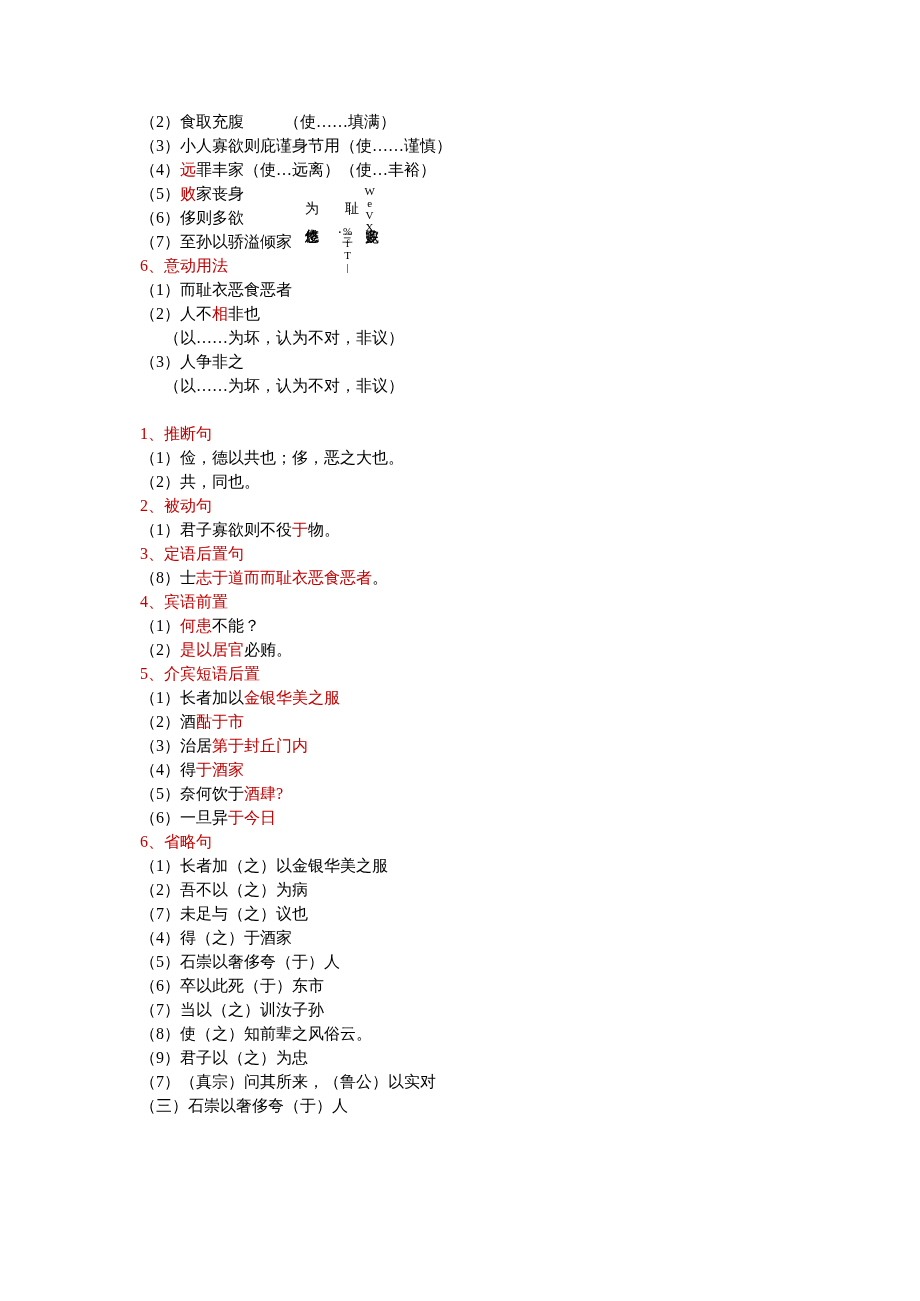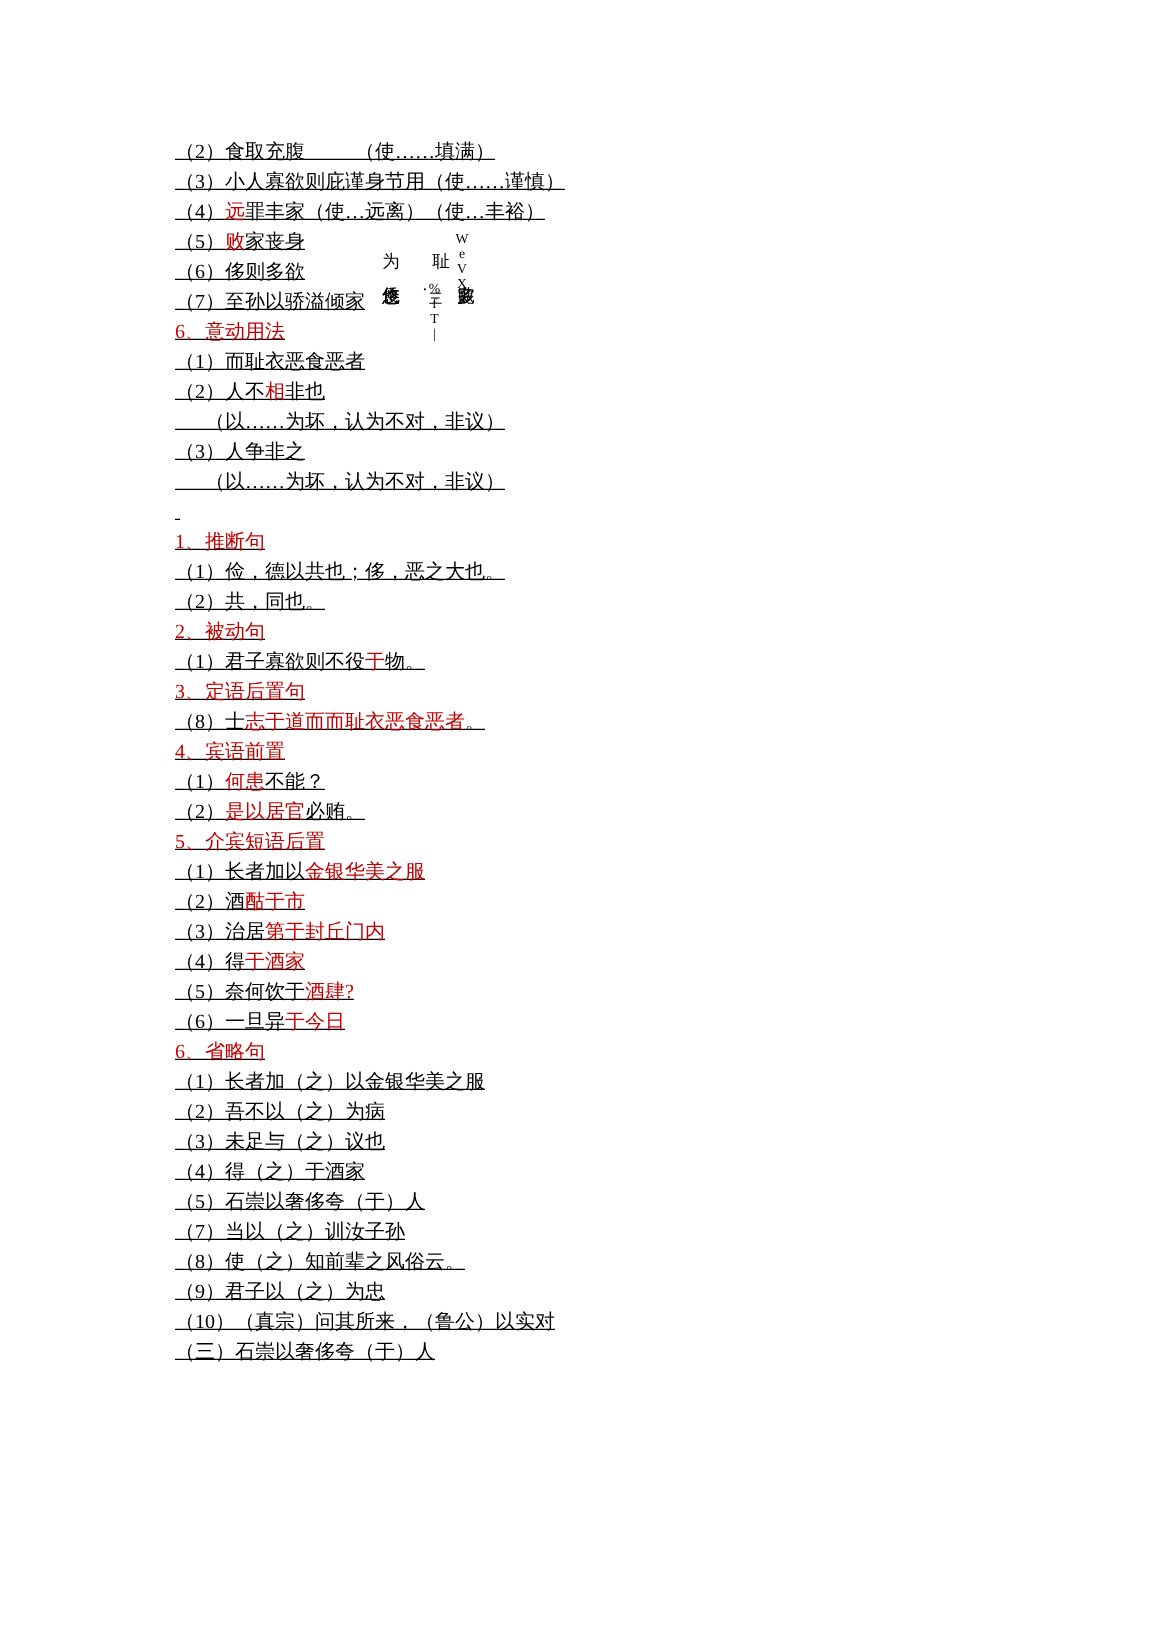--- a/index.html
+++ b/index.html
@@ -10,21 +10,20 @@
     font-size: 16px;
     color: #000000;
     line-height: 1.5;
   }
   .page {
     width: 920px;
     min-height: 1301px;
     box-sizing: border-box;
     padding: 110px 0 0 140px;
     position: relative;
-    text-decoration: underline;
   }
   .line {
     white-space: pre;
   }
   .red { color: #c00000; }
   .vertical-block {
     position: absolute;
     writing-mode: vertical-rl;
     text-orientation: upright;
     font-family: "SimSun", "宋体", serif;
@@ -68,27 +67,28 @@
   <div class="line"><span class="red">5、介宾短语后置</span></div>
   <div class="line"><span>（1）长者加以</span><span class="red">金银华美之服</span></div>
   <div class="line"><span>（2）酒</span><span class="red">酤于市</span></div>
   <div class="line"><span>（3）治居</span><span class="red">第于封丘门内</span></div>
   <div class="line"><span>（4）得</span><span class="red">于酒家</span></div>
   <div class="line"><span>（5）奈何饮于</span><span class="red">酒肆?</span></div>
   <div class="line"><span>（6）一旦异</span><span class="red">于今日</span></div>
   <div class="line"><span class="red">6、省略句</span></div>
   <div class="line"><span>（1）长者加（之）以金银华美之服</span></div>
   <div class="line"><span>（2）吾不以（之）为病</span></div>
-  <div class="line"><span>（3）未足与（之）议也</span></div>
+  <div class="line"><span>（7）未足与（之）议也</span></div>
   <div class="line"><span>（4）得（之）于酒家</span></div>
   <div class="line"><span>（5）石崇以奢侈夸（于）人</span></div>
+  <div class="line"><span>（6）卒以此死（于）东市</span></div>
   <div class="line"><span>（7）当以（之）训汝子孙</span></div>
   <div class="line"><span>（8）使（之）知前辈之风俗云。</span></div>
   <div class="line"><span>（9）君子以（之）为忠</span></div>
-  <div class="line"><span>（10）（真宗）问其所来，（鲁公）以实对</span></div>
+  <div class="line"><span>（7）（真宗）问其所来，（鲁公）以实对</span></div>
   <div class="line"><span>（三）石崇以奢侈夸（于）人</span></div>
 
   <div class="vertical-block" style="left:300px; top:190px;">
     <span class="vcol">为</span>
   </div>
   <div class="vertical-block" style="left:340px; top:190px;">
     <span class="vcol">耻</span>
   </div>
   <div class="vertical-block small" style="left:360px; top:185px; writing-mode:vertical-rl;">
     <span class="vcol">WeVXu</span>

